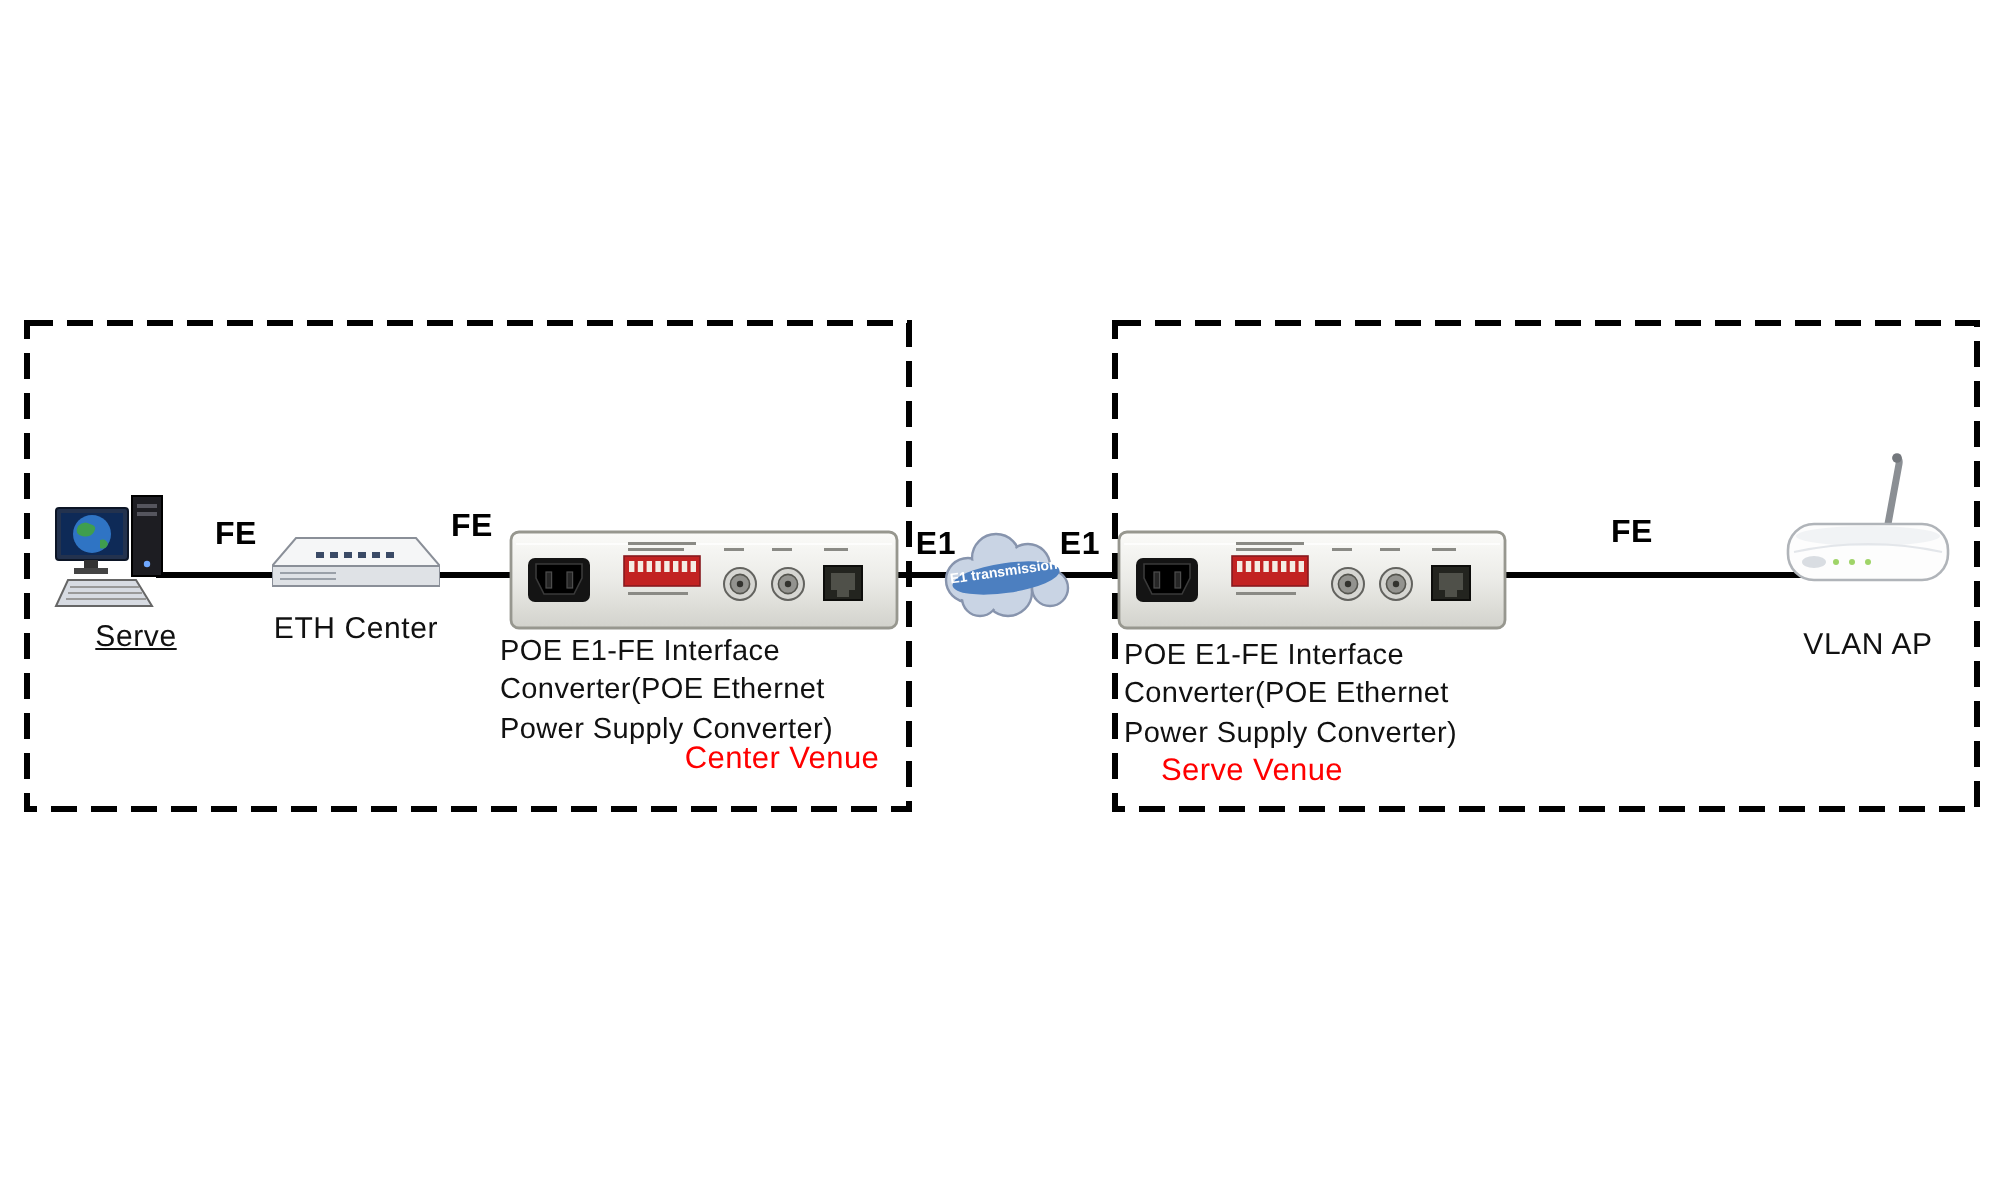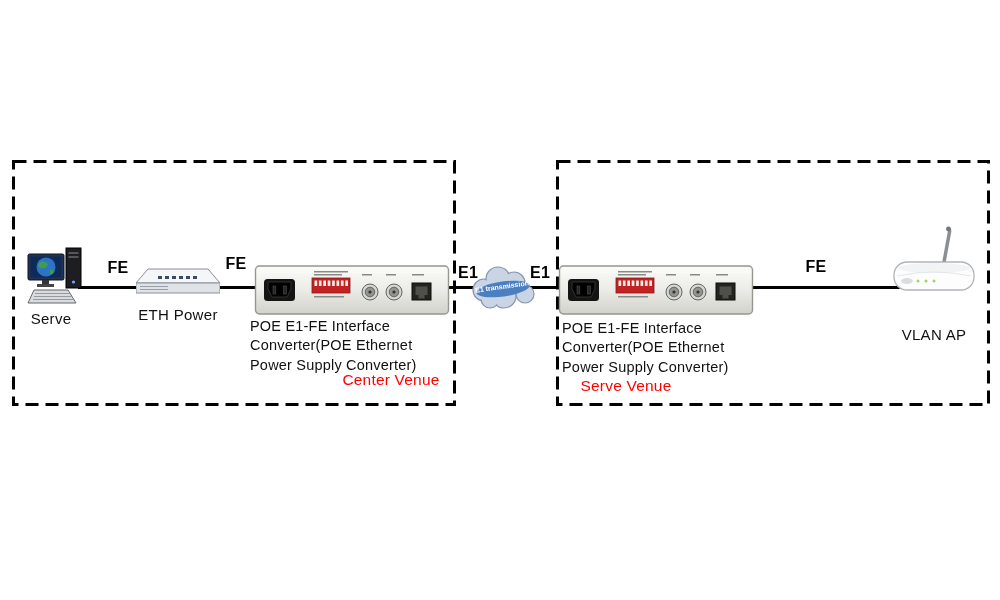--- a/index.html
+++ b/index.html
@@ -155,26 +155,26 @@
 
   <span class="link-label" style="left:100px; top:259px; width:36px;">FE</span>
   <span class="link-label" style="left:216px; top:255px; width:40px;">FE</span>
   <span class="link-label" style="left:450px; top:264px; width:36px;">E1</span>
   <span class="link-label" style="left:522px; top:264px; width:36px;">E1</span>
   <span class="link-label" style="left:796px; top:258px; width:40px;">FE</span>
 
   <svg class="node-icon" style="left:26px; top:246px;" width="64" height="62">
       <use href="#sym-server"></use>
     </svg>
-  <span class="node-label" style="left:13px; top:310px; width:76px;">Serve</span>
+  <span class="node-label" style="left:30px; top:310px; width:76px;text-decoration:underline;">Serve</span>
 
   <svg class="node-icon" style="left:136px; top:266px;" width="84" height="34">
       <use href="#sym-switch"></use>
     </svg>
-  <span class="node-label" style="left:126px; top:306px; width:104px;">ETH Power</span>
+  <span class="node-label" style="left:126px; top:306px; width:104px;">ETH Center</span>
 
   <svg class="node-icon" style="left:254px; top:262px;" width="196" height="55">
       <use href="#sym-converter"></use>
     </svg>
   <span class="conv-label" style="left:250px; top:317px; width:200px;">POE E1-FE Interface Converter(POE Ethernet Power Supply Converter)</span>
   <span class="venue-label" style="left:330px; top:371px; width:122px;">Center Venue</span>
 
   <svg class="node-icon" style="left:466px; top:264px;" width="72" height="48">
       <use href="#sym-cloud"></use>
     </svg>
@@ -182,15 +182,15 @@
 
   <svg class="node-icon" style="left:558px; top:262px;" width="196" height="55">
       <use href="#sym-converter"></use>
     </svg>
   <span class="conv-label" style="left:562px; top:319px; width:205px;">POE E1-FE Interface Converter(POE Ethernet Power Supply Converter)</span>
   <span class="venue-label" style="left:576px; top:377px; width:100px;">Serve Venue</span>
 
   <svg class="node-icon" style="left:888px; top:224px;" width="92" height="82">
       <use href="#sym-ap"></use>
     </svg>
-  <span class="node-label" style="left:886px; top:326px; width:96px;">VLAN AP</span>
+  <span class="node-label" style="left:886px; top:314px; width:96px;">VLAN AP</span>
 
 </div>
 
 </body></html>

